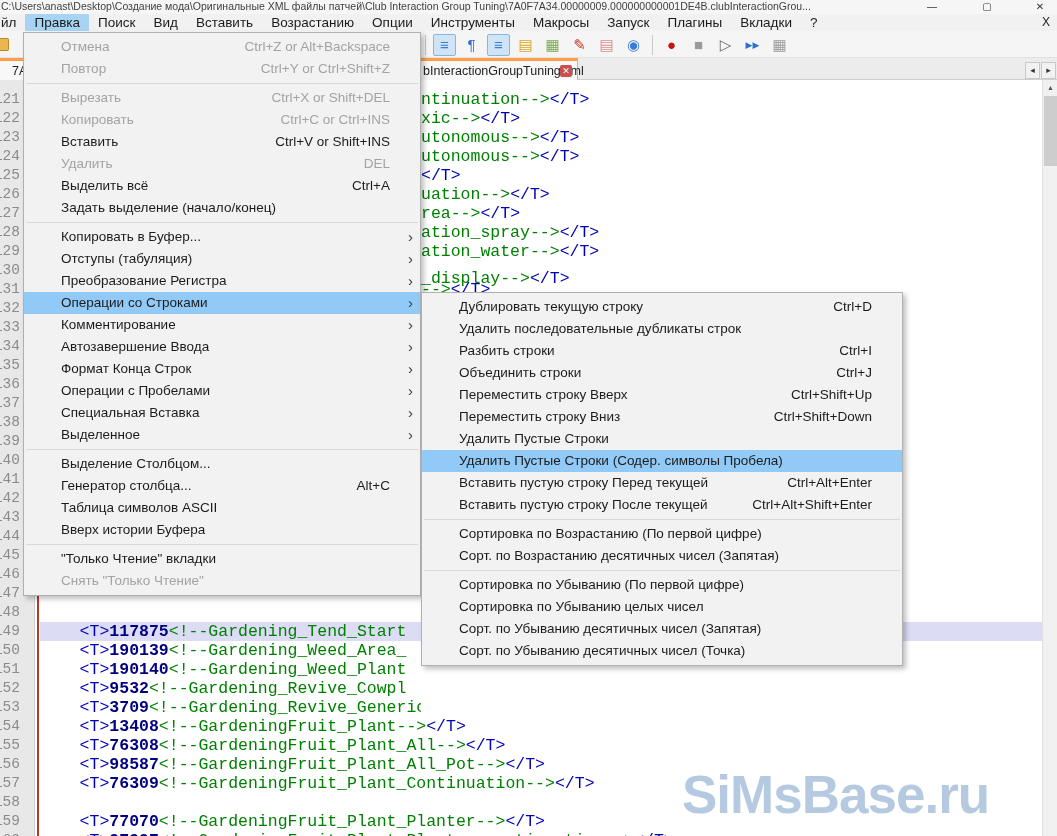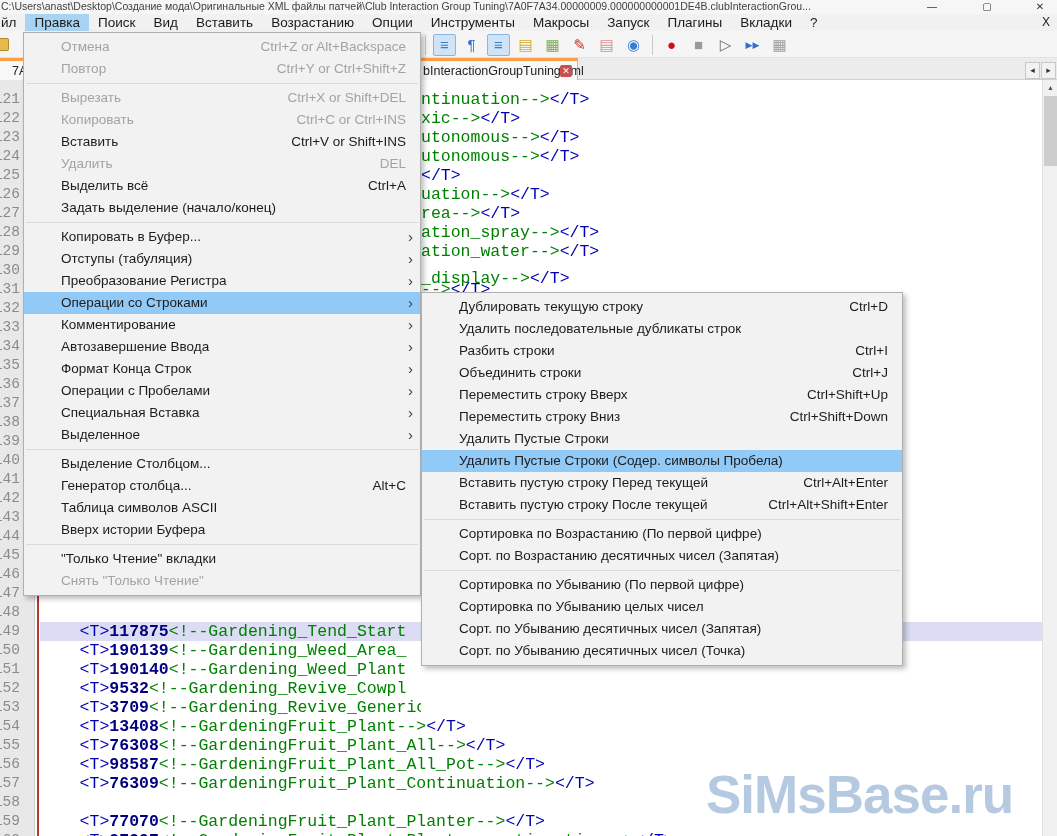--- a/index.html
+++ b/index.html
@@ -54,29 +54,29 @@
   .t-ws  { color:#000; }
   
   .vscroll { position:absolute; left:1042px; top:80px; width:15px; height:756px; background:#f1f1f1; border-left:1px solid #e0e0e0; }
   .vscroll .arr { position:absolute; left:0; top:0; width:15px; height:15px; font-size:7px; color:#555; text-align:center; line-height:15px; }
   .vscroll .thumb { position:absolute; left:1px; top:16px; width:13px; height:70px; background:#cdcdcd; }
   
   .menu { position:absolute; background:#f2f2f2; border:1px solid #b0b0b0;
           box-shadow:3px 3px 5px rgba(0,0,0,0.25); z-index:10; padding:3px 0; }
   #edit-menu { left:23px; top:32px; width:398px; }
   #lineops-menu { left:421px; top:292px; width:482px; }
-  .mi { position:relative; height:22px; line-height:22px; display:flex; font-size:13.5px; color:#1c1c1c; padding-left:37px; padding-right:14px; }
+  .mi { position:relative; height:22px; line-height:22px; display:flex; font-size:13.5px; color:#1c1c1c; padding-left:37px; padding-right:30px; }
   .mi .lbl { flex:0 1 auto; white-space:nowrap; }
   .mi .sc { margin-left:auto; white-space:nowrap; padding-left:20px; }
   .mi.dis { color:#a3a3a3; }
   .mi.hl { background:#91c9f7; }
   .mi .arr { position:absolute; right:7px; top:0; font-size:15px; color:#3c3c3c; }
   .menu .sep { height:0; border-top:1px solid #d9d9d9; margin:3px 2px; }
   
-  .watermark { position:absolute; left:706px; top:764px; font-size:53px; font-weight:bold; letter-spacing:-1px;
+  .watermark { position:absolute; left:682px; top:764px; font-size:53px; font-weight:bold; letter-spacing:-1px;
                color:#a3bdd9; opacity:0.8; z-index:5; white-space:nowrap; }
 </style>
 </head>
 <body>
 
 <div class="screen">
 
   <div class="titlebar">
     <span class="title">C:\Users\anast\Desktop\Создание мода\Оригинальные XML  файлы патчей\Club Interaction Group Tuning\7A0F7A34.00000009.000000000001DE4B.clubInteractionGrou...</span>
     <span class="winbtn" style="right:110px;">—</span>

